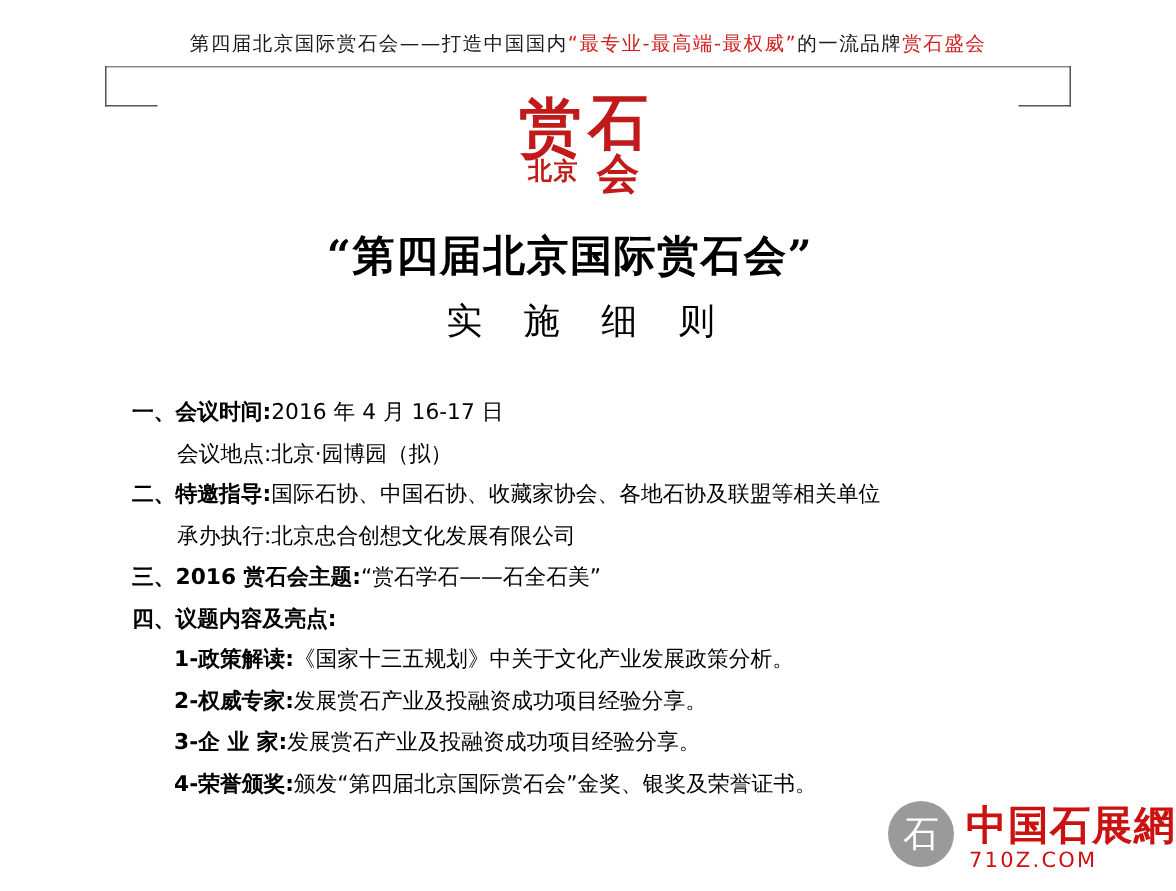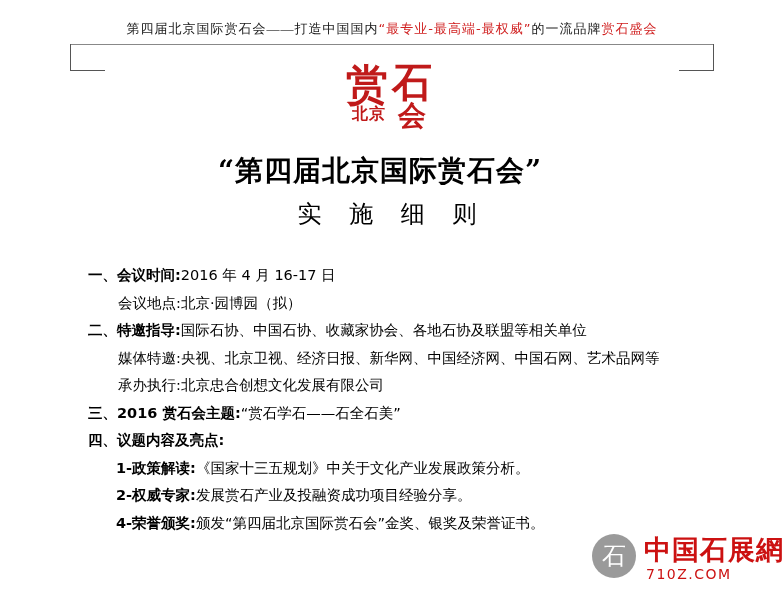--- a/index.html
+++ b/index.html
@@ -22,21 +22,21 @@
     top: 20px;
     left: 0;
     width: 784px;
     text-align: center;
     font-size: 13px;
     letter-spacing: 1px;
     white-space: nowrap;
     font-family: "DejaVu Sans", sans-serif;
   }
   .banner .red { color: #d02020; }
-  .banner .blk { color: #1a1a1a; font-family: Liberation Serif, serif; }
+  .banner .blk { color: #1a1a1a; }
 
   .banner-rule {
     position: absolute;
     top: 44px;
     left: 70px;
     width: 644px;
     height: 1px;
     background: #888;
   }
 
@@ -191,36 +191,36 @@
   <span class="line">
     <span class="b">一、会议时间:</span><span>2016 年 4 月 16-17 日</span>
   </span>
   <span class="line ind1">
     <span>会议地点:北京·园博园（拟）</span>
   </span>
   <span class="line">
     <span class="b">二、特邀指导:</span><span>国际石协、中国石协、收藏家协会、各地石协及联盟等相关单位</span>
   </span>
   <span class="line ind1">
-    <span>媒体特邀:央视、北京卫视、经济日报、新华网、中国经济网、中国石网、艺术品网等</span>
-  </span>
-  <span class="line ind1">
     <span>承办执行:北京忠合创想文化发展有限公司</span>
   </span>
   <span class="line">
     <span class="b">三、2016 赏石会主题:</span><span>“赏石学石——石全石美”</span>
   </span>
   <span class="line">
     <span class="b">四、议题内容及亮点:</span>
   </span>
   <span class="line ind2">
     <span class="b">1-政策解读:</span><span>《国家十三五规划》中关于文化产业发展政策分析。</span>
   </span>
   <span class="line ind2">
     <span class="b">2-权威专家:</span><span>发展赏石产业及投融资成功项目经验分享。</span>
+  </span>
+  <span class="line ind2">
+    <span class="b">3-企 业 家:</span><span>发展赏石产业及投融资成功项目经验分享。</span>
   </span>
   <span class="line ind2">
     <span class="b">4-荣誉颁奖:</span><span>颁发“第四届北京国际赏石会”金奖、银奖及荣誉证书。</span>
   </span>
 </div>
 
 <div class="watermark">
   <div class="wm-circle">石</div>
   <div class="wm-title">中国石展網</div>
   <div class="wm-sub">710Z.COM</div>

